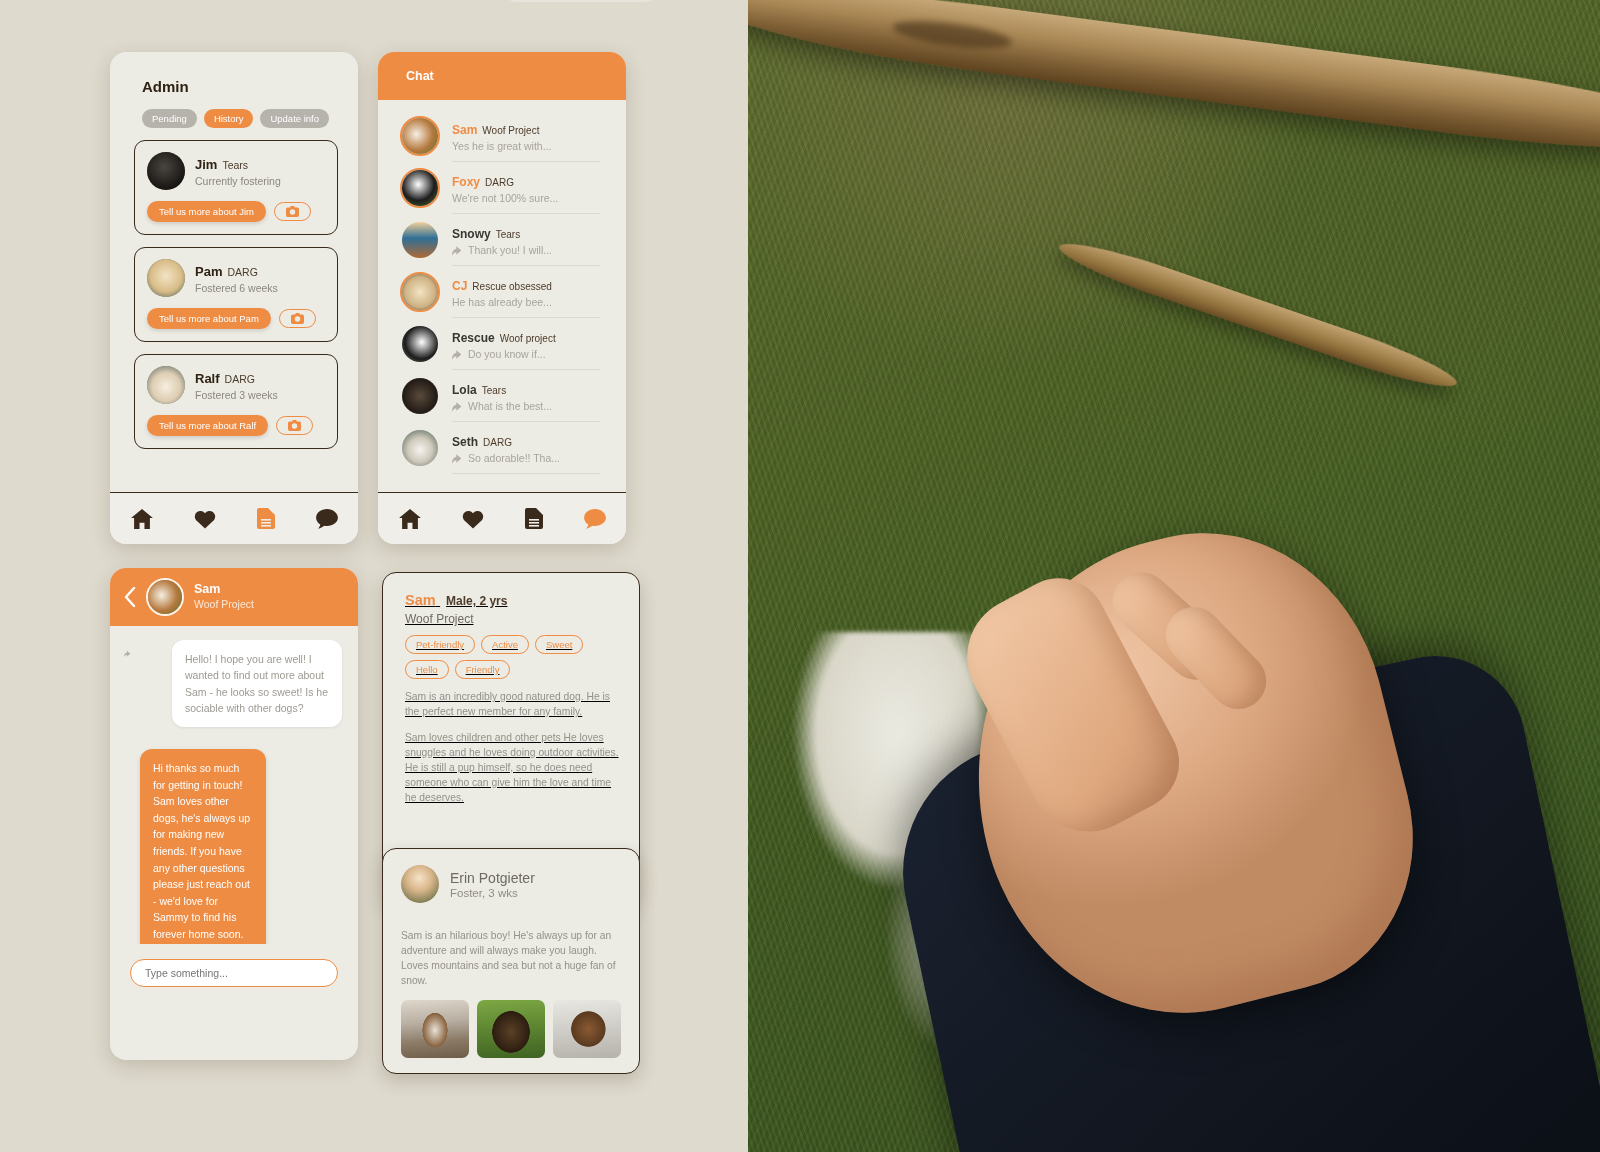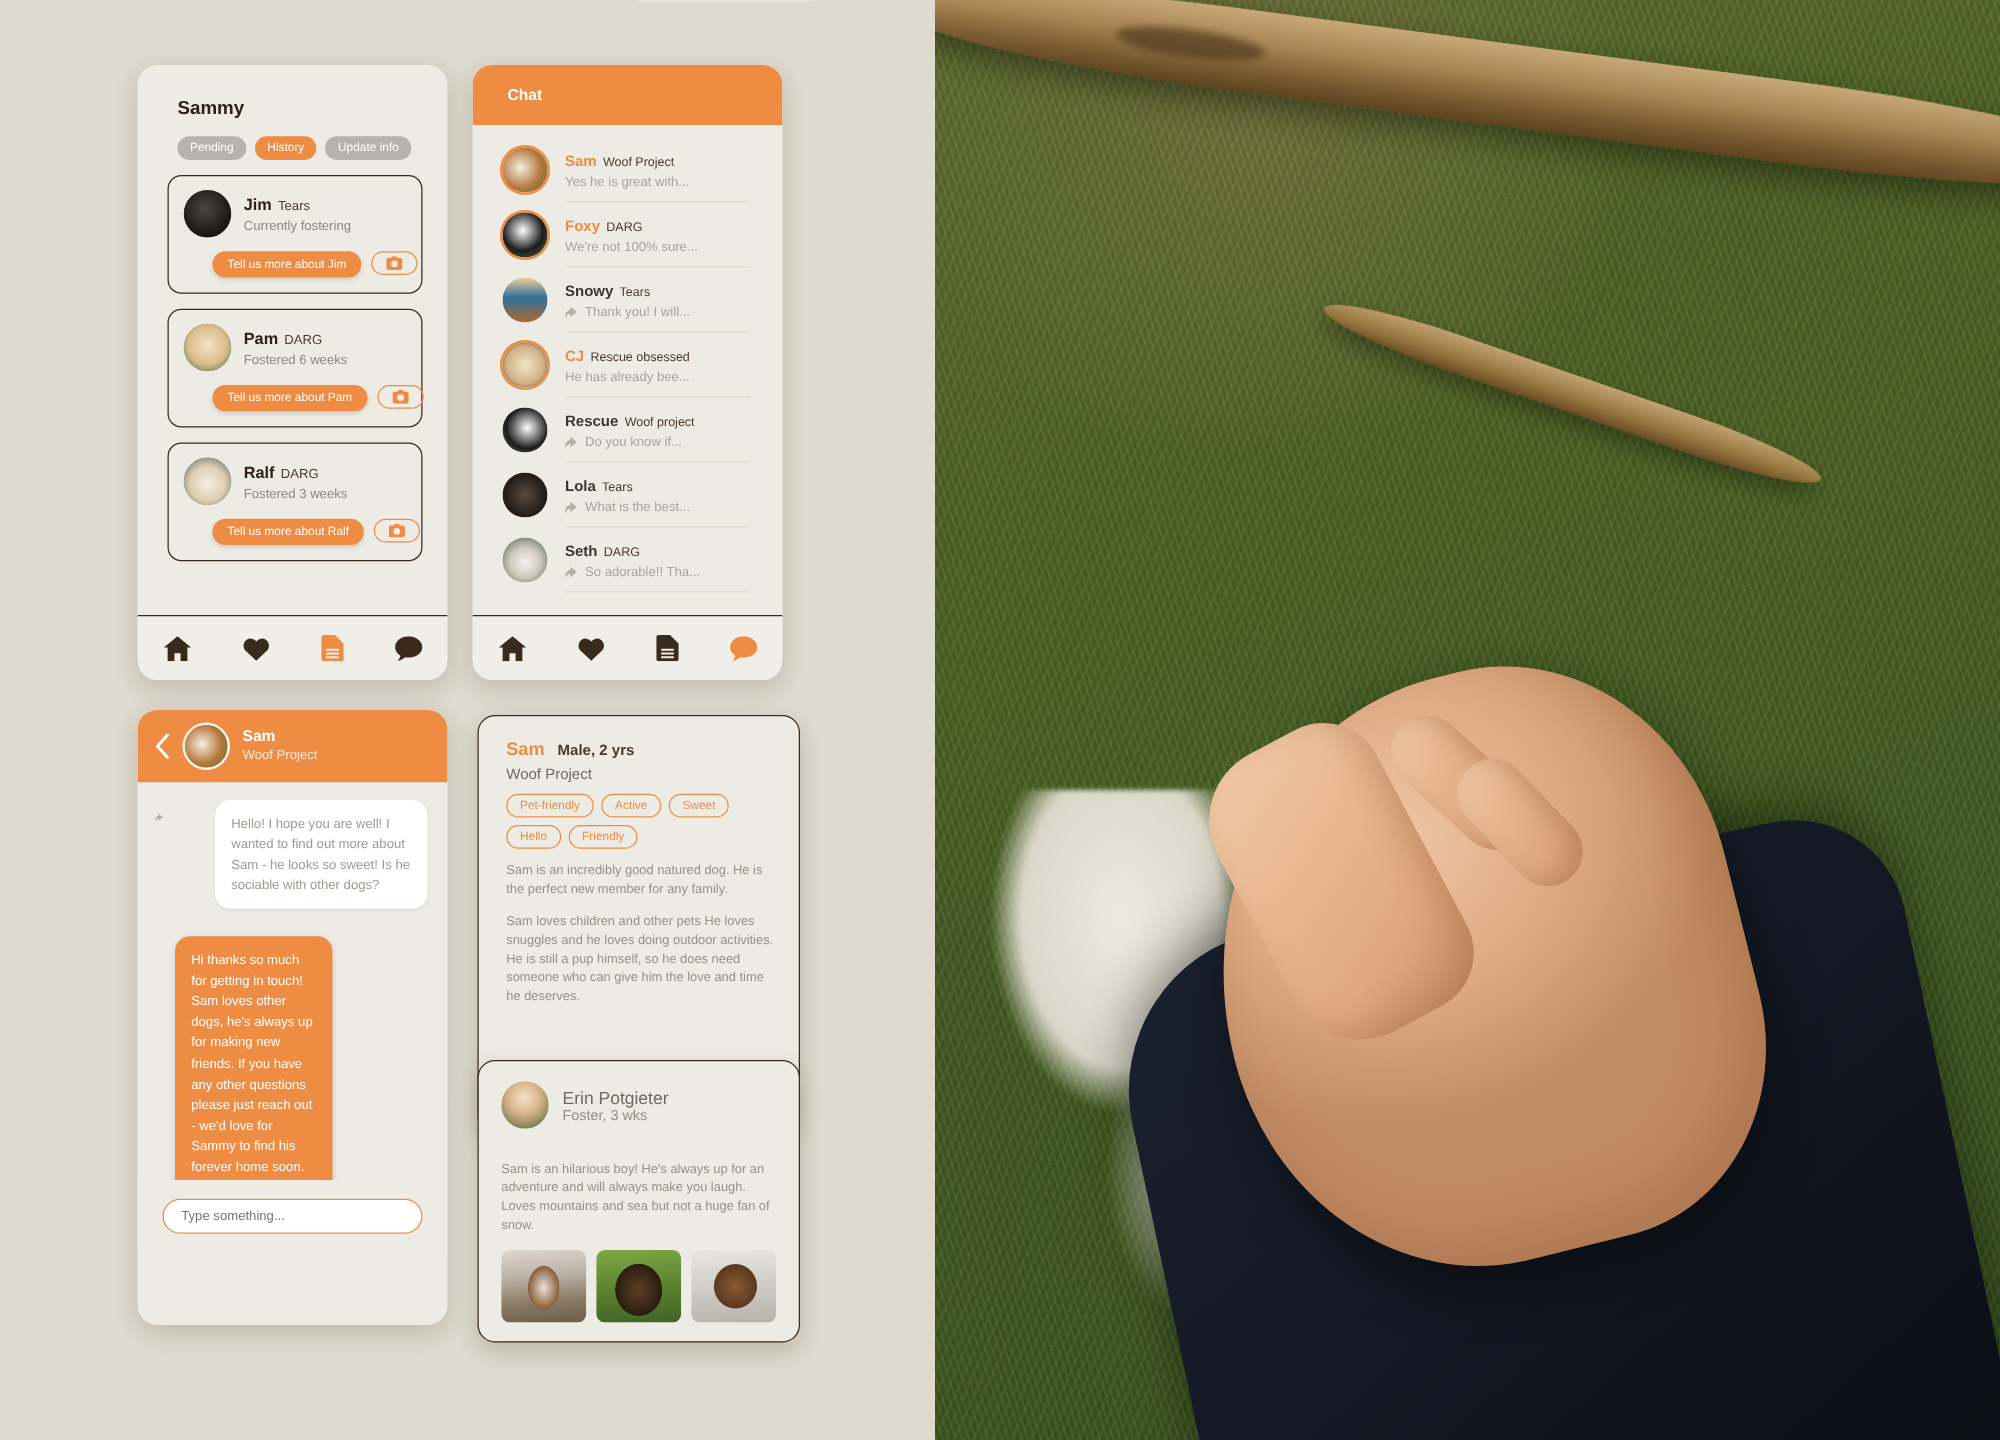--- a/index.html
+++ b/index.html
@@ -115,21 +115,21 @@
     border-radius: 11px; padding: 11px 10px 12px 12px; background: #ecebe4;
   }
   .fc-row { display: flex; align-items: center; gap: 10px; }
   .avatar {
     width: 38px; height: 38px; border-radius: 50%; flex: none;
     background: #9b9382; overflow: hidden; position: relative;
   }
   .fc-name { font-size: 13px; font-weight: 700; color: #2f2113; }
   .fc-org  { font-size: 10.5px; color: #4c3b2a; font-weight: 400; margin-left: 5px; }
   .fc-status { font-size: 10.5px; color: #8c8781; margin-top: 2px; }
-  .fc-actions { display: flex; align-items: flex-start; gap: 8px; margin-top: 11px; margin-left: 23px; }
+  .fc-actions { display: flex; align-items: center; gap: 8px; margin-top: 11px; }
   .btn-tell {
     background: #ef8c44; color: #fff; font-size: 9.5px;
     border-radius: 11px; padding: 5px 12px; border: none;
     box-shadow: 0 2px 4px rgba(0,0,0,.13); white-space: nowrap;
   }
   .btn-cam {
     border: 1.4px solid #ef8c44; border-radius: 11px;
     padding: 3px 11px; display: inline-flex; align-items: center;
   }
 
@@ -191,21 +191,21 @@
     background: #fff; font-size: 10.5px; color: #b2aea7; padding: 0 14px;
     outline: none; font-family: "Liberation Sans", sans-serif;
   }
 
   
   .card {
     position: absolute; background: #ecebe4; border: 1.4px solid #3a2a1c;
     border-radius: 14px;
     box-shadow: 0 7px 18px rgba(60,45,30,.2);
   }
-  .card-profile { left: 382px; top: 572px; width: 258px; height: 334px; padding: 18px 18px 0 22px; }
+  .card-profile { left: 382px; top: 572px; width: 258px; height: 334px; padding: 18px 18px 0 22px; text-decoration: underline; }
   .p-title { font-size: 14.5px; font-weight: 700; color: #ef8c44; }
   .p-sub   { font-size: 12px; color: #4c3b2a; font-weight: 700; margin-left: 6px; }
   .p-org   { font-size: 12px; color: #6f6a63; margin-top: 3px; }
   .chips { display: flex; flex-wrap: wrap; gap: 6px; margin-top: 9px; }
   .chip {
     font-size: 9.5px; color: #ef8c44; border: 1.2px solid #ef8c44;
     border-radius: 11px; padding: 3px 10px;
   }
   .p-para { font-size: 10.3px; color: #95918a; line-height: 1.45; margin-top: 11px; }
 
@@ -224,21 +224,21 @@
 </head>
 <body>
 
 <div id="stage">
 
   <div class="canvas">
     <div class="ghost-card"></div>
   </div>
 
   <div class="panel panel-admin">
-    <div class="admin-title">Sammy</div>
+    <div class="admin-title">Admin</div>
 
     <div class="tabs">
       <div class="tab">Pending</div>
       <div class="tab active">History</div>
       <div class="tab">Update info</div>
     </div>
 
     <div class="foster-card">
       <div class="fc-row">
         <div class="avatar">

